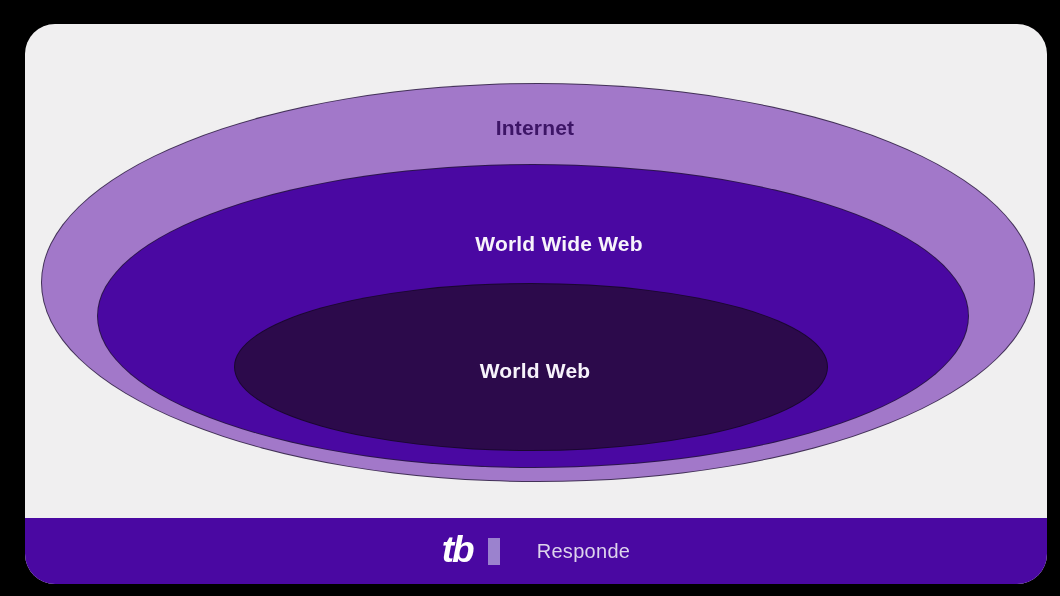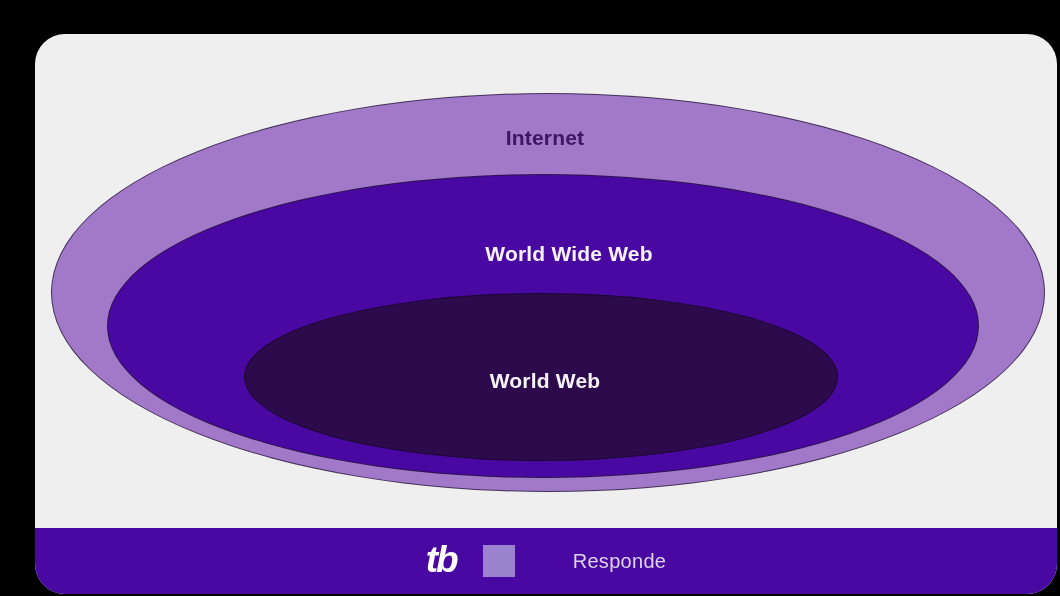--- a/index.html
+++ b/index.html
@@ -8,21 +8,21 @@
     --ring-outer:#A278C9;
     --ring-middle:#4A08A2;
     --ring-inner:#2C0A4B;
     --ring-border:rgba(35,25,50,0.75);
     --label-dark:#3D1566;
     --label-light:#F7F3FB;
     --footer-bg:#4A08A2;
     --footer-text:#DDD4EC;
     --separator:#9B82CE;
   }
-  *{margin:0;padding:16px;box-sizing:border-box;}
+  *{margin:0;padding:6px;box-sizing:border-box;}
   html,body{width:1060px;height:596px;overflow:hidden;}
   body{
     background:var(--page-bg);
     font-family:"Liberation Sans", sans-serif;
     position:relative;
   }
   .card{
     position:absolute;
     left:19px; top:18px;
     width:1022px; height:560px;
@@ -63,21 +63,21 @@
   .label-www{ left:510px; top:220px; color:var(--label-light);margin-left:24px; }
   .label-deep{ left:510px; top:347px; color:var(--label-light); }
   .footer{
     position:absolute;
     left:0; bottom:0;
     width:100%; height:66px;
     background:var(--footer-bg);
     display:flex;
     align-items:center;
     justify-content:center;
-    gap:22px;
+    gap:11px;
   }
   .footer-logo{
     color:#FFFFFF;
     font-size:37px;
     font-weight:800;
     font-style:italic;
     letter-spacing:-2px;
     line-height:1;
     padding-right:4px;
     transform:translateY(-2px);

